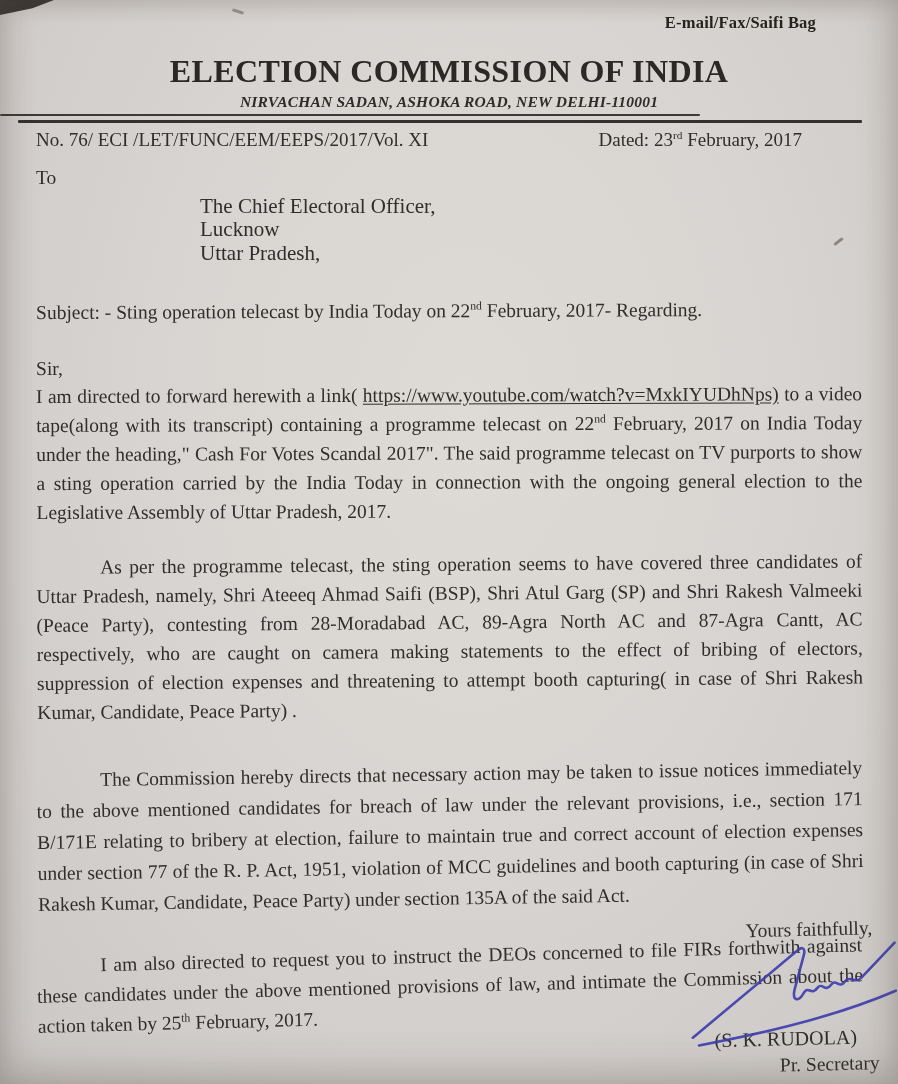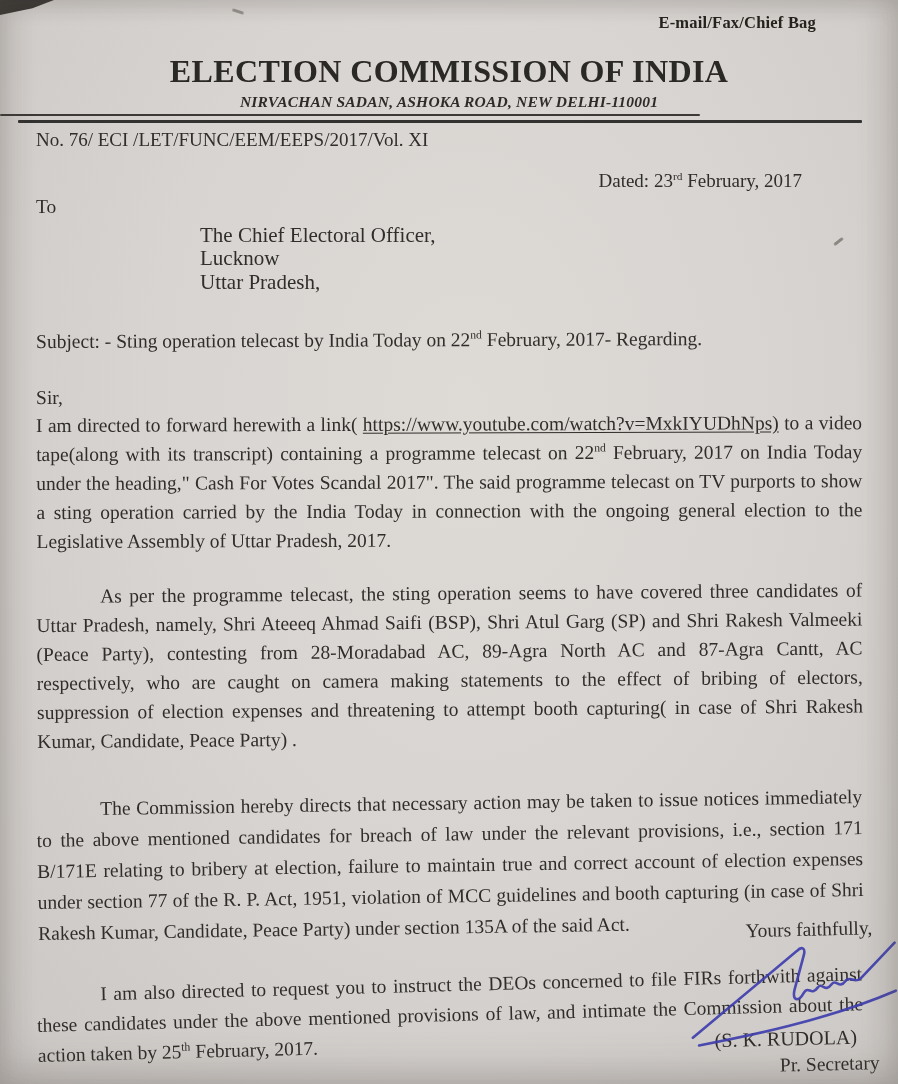--- a/index.html
+++ b/index.html
@@ -34,22 +34,22 @@
     margin-top:3px;text-align:center;
     font-size:15.5px;font-weight:bold;letter-spacing:.2px;color:#2e2c29;font-style:italic;
   }
   .rule{background:#3c3a37;height:2px;border-radius:1px;}
   .rule1{width:700px;margin:3px 0 0 -36px;}
   .rule2{width:844px;height:2.5px;margin:4px 0 0 -18px;background:#343230;}
   .ref-row{
     display:flex;justify-content:space-between;align-items:flex-start;
     margin-top:6px;font-size:19px;
   }
-  .ref-row .date{margin-right:60px;margin-top:41px;}
-  .to-label{margin-top:4px;font-size:19.5px;}
+  .ref-row .date{margin-right:60px;}
+  .to-label{margin-top:16px;font-size:19.5px;}
   .recipient{margin:6px 0 0 164px;font-size:21px;line-height:23.5px;}
   .subject{margin-top:37px;font-size:19.5px;transform:rotate(-0.25deg);transform-origin:left top;}
   .salutation{margin-top:34px;font-size:19.5px;transform:rotate(-0.2deg);transform-origin:left top;}
   p.body{
     margin:0;font-size:19.5px;line-height:29px;
     text-align:justify;text-align-last:left;
     transform-origin:left top;
   }
   p.p1{margin-top:2px;transform:rotate(-0.2deg);}
   p.p2{margin-top:26px;transform:rotate(-0.45deg);}
@@ -80,21 +80,21 @@
 </style>
 </head>
 <body>
 
 <div class="paper">
   <div class="artifact corner-wedge"></div>
   <div class="artifact tick1"></div>
   <div class="artifact tick2"></div>
 
   <div class="content">
-    <div class="corner-label">E-mail/Fax/Chief Bag</div>
+    <div class="corner-label">E-mail/Fax/Saifi Bag</div>
 
     <div class="org-name">ELECTION COMMISSION OF INDIA</div>
     <div class="org-address">NIRVACHAN SADAN, ASHOKA ROAD, NEW DELHI-110001</div>
 
     <div class="rule rule1"></div>
     <div class="rule rule2"></div>
 
     <div class="ref-row">
       <span class="ref-no">No. 76/ ECI /LET/FUNC/EEM/EEPS/2017/Vol. XI</span>
       <span class="date"><span>Dated: 23</span><sup>rd</sup><span> February, 2017</span></span>

